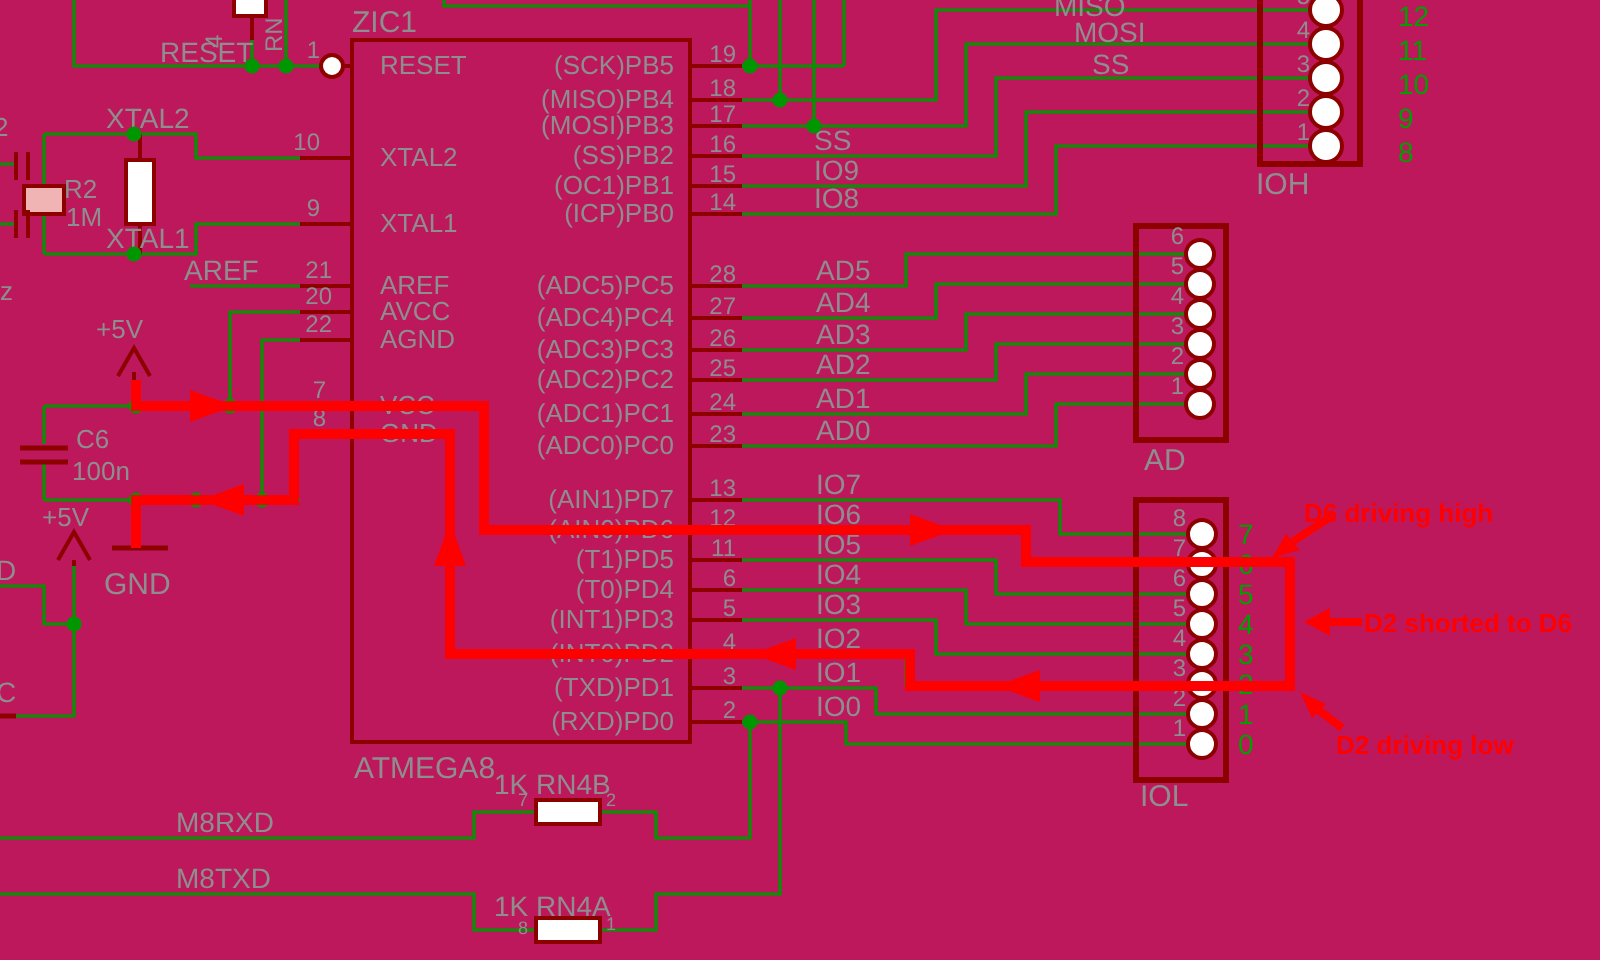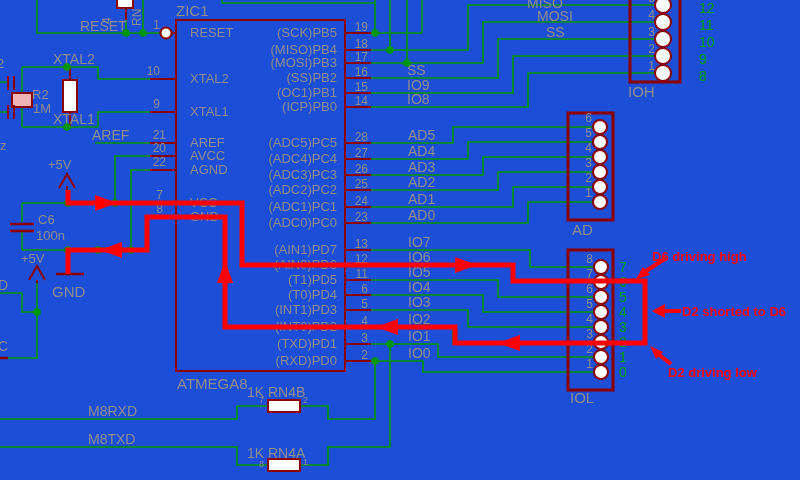--- a/index.html
+++ b/index.html
@@ -1,16 +1,16 @@
 <!DOCTYPE html>
 <html><head>
 <meta charset="utf-8">
 <style>
   html,body{margin:0;padding:0;background:#fff;}
-  #stage{position:relative;width:800px;height:480px;background:#1d4ed8;overflow:hidden;}
+  #stage{position:relative;width:800px;height:480px;background:#be185d;overflow:hidden;}
   svg{position:absolute;left:0;top:0;}
   text{font-family:"Liberation Sans","DejaVu Sans",sans-serif;}
   .tg{fill:#8e8e8e;}
   .grn{fill:#00a000;}
   .redtx{fill:#ff0000;font-weight:bold;font-size:13px;}
   .s9{font-size:9px;}
   .s12{font-size:12px;}
   .s13{font-size:13px;}
   .s14{font-size:14px;}
   .s15{font-size:15px;}

